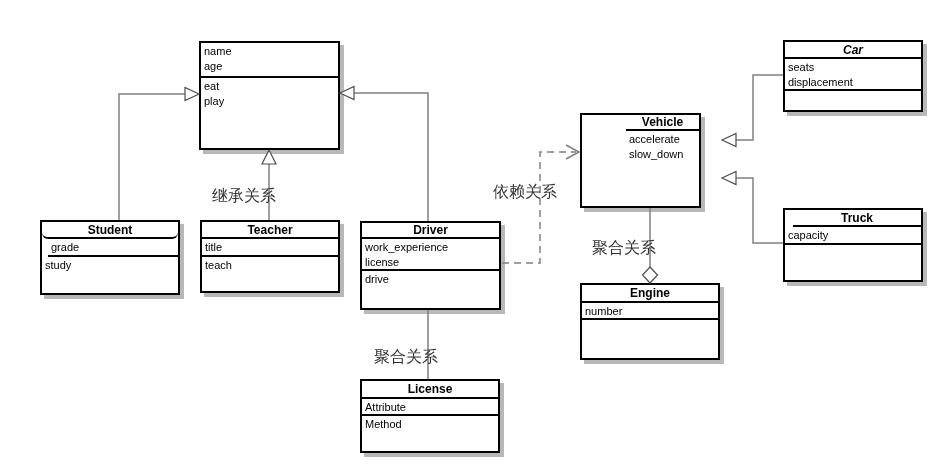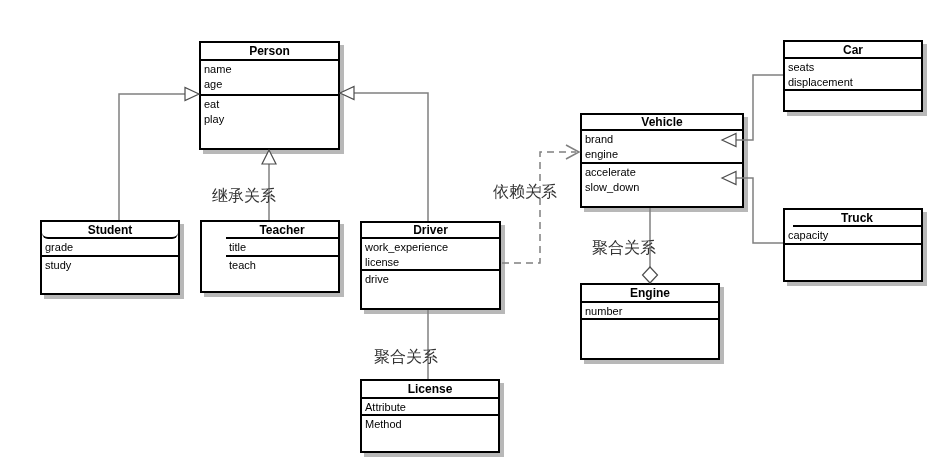--- a/index.html
+++ b/index.html
@@ -97,42 +97,41 @@
     <path class="conn" d="M783,243 L753,243 L753,178 L736,178"></path>
     <polygon class="arrow-closed" points="722,178 736,171.5 736,184.5"></polygon>
   </svg>
 
   <div class="rel-label" style="left:212px;top:186px;">继承关系</div>
   <div class="rel-label" style="left:493px;top:182px;">依赖关系</div>
   <div class="rel-label" style="left:374px;top:347px;">聚合关系</div>
   <div class="rel-label" style="left:592px;top:238px;">聚合关系</div>
 
   <div class="uml-class" style="left:199px;top:41px;width:141px;height:109px;">
-    <div class="uml-title" style="height:16px;">Person</div>
     <div class="uml-attrs" style="height:32px;">
       <div class="member">name</div>
       <div class="member">age</div>
     </div>
     <div class="uml-methods">
       <div class="member">eat</div>
       <div class="member">play</div>
     </div>
   </div>
 
   <div class="uml-class" style="left:40px;top:220px;width:140px;height:75px;">
     <div class="uml-title" style="height:15px;border-radius:6px;">Student</div>
-    <div class="uml-attrs" style="height:15px;">
+    <div class="uml-attrs" style="height:15px;margin-left:6px;">
       <div class="member">grade</div>
     </div>
     <div class="uml-methods">
       <div class="member">study</div>
     </div>
   </div>
 
-  <div class="uml-class" style="left:200px;top:220px;width:140px;height:73px;padding-left:24px;">
+  <div class="uml-class" style="left:200px;top:220px;width:140px;height:73px;">
     <div class="uml-title" style="height:15px;">Teacher</div>
     <div class="uml-attrs" style="height:15px;">
       <div class="member">title</div>
     </div>
     <div class="uml-methods">
       <div class="member">teach</div>
     </div>
   </div>
 
   <div class="uml-class" style="left:360px;top:221px;width:141px;height:89px;">
@@ -149,42 +148,38 @@
   <div class="uml-class" style="left:360px;top:379px;width:140px;height:74px;">
     <div class="uml-title" style="height:16px;">License</div>
     <div class="uml-attrs" style="height:14px;">
       <div class="member">Attribute</div>
     </div>
     <div class="uml-methods">
       <div class="member">Method</div>
     </div>
   </div>
 
-  <div class="uml-class" style="left:580px;top:113px;width:164px;height:95px;">
+  <div class="uml-class" style="left:580px;top:113px;width:121px;height:95px;padding-left:44px;">
     <div class="uml-title" style="height:14px;">Vehicle</div>
-    <div class="uml-attrs" style="height:30px;">
-      <div class="member">brand</div>
-      <div class="member">engine</div>
-    </div>
     <div class="uml-methods">
       <div class="member">accelerate</div>
       <div class="member">slow_down</div>
     </div>
   </div>
 
   <div class="uml-class" style="left:580px;top:283px;width:140px;height:77px;">
     <div class="uml-title" style="height:16px;">Engine</div>
     <div class="uml-attrs" style="height:14px;">
       <div class="member">number</div>
     </div>
     <div class="uml-methods"></div>
   </div>
 
   <div class="uml-class" style="left:783px;top:40px;width:140px;height:72px;">
-    <div class="uml-title" style="height:15px;">Car</div>
+    <div class="uml-title" style="height:15px;font-style:italic;">Car</div>
     <div class="uml-attrs" style="height:29px;">
       <div class="member">seats</div>
       <div class="member">displacement</div>
     </div>
     <div class="uml-methods"></div>
   </div>
 
   <div class="uml-class" style="left:783px;top:208px;width:140px;height:74px;">
     <div class="uml-title" style="height:15px;margin-left:8px;">Truck</div>
     <div class="uml-attrs" style="height:15px;">

